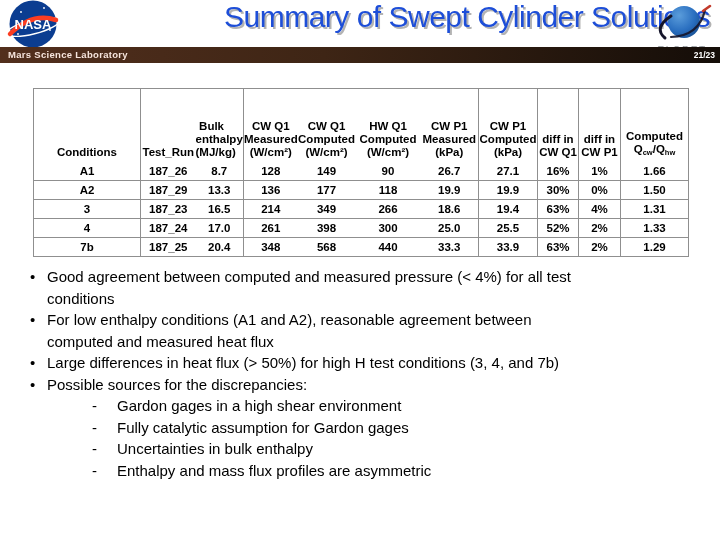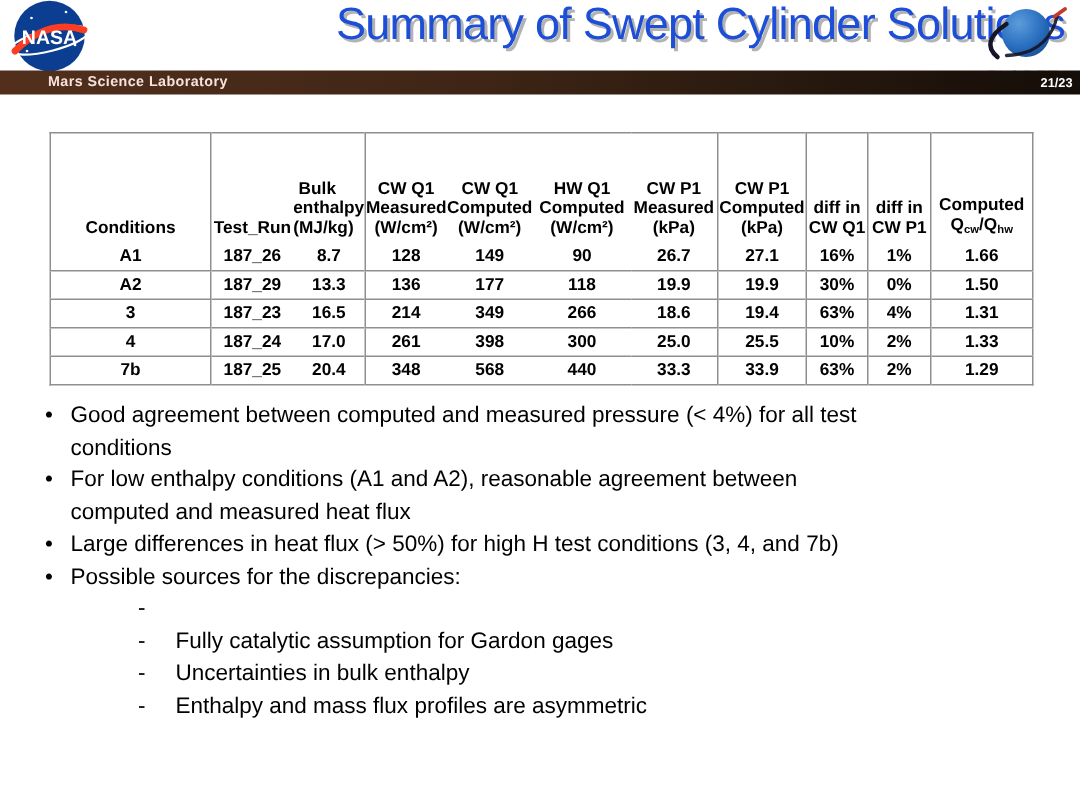--- a/index.html
+++ b/index.html
@@ -20,21 +20,21 @@
   .eloret-tagline { height:3px; margin:2px 6px 0 6px;
     background:repeating-linear-gradient(90deg,#ab9e90 0 5px, transparent 5px 7px); }
 
   
   .program-bar {
     position:absolute; top:47px; left:0; width:720px; height:16px;
     background:linear-gradient(90deg,#522f1d 0%, #3e2515 45%, #140d08 100%);
   }
   .program-bar-label {
     position:absolute; left:8px; top:0; line-height:16px;
-    font-size:9.5px; font-weight:bold; color:#f6e4dc; letter-spacing:0.3px;margin-left:24px;
+    font-size:9.5px; font-weight:bold; color:#f6e4dc; letter-spacing:0.3px;
   }
   .page-number {
     position:absolute; right:5px; top:0; line-height:16px;
     font-size:8.5px; font-weight:bold; color:#ffffff;margin-left:16px;
   }
 
   
   .results-table {
     position:absolute; left:33px; top:88px;
     border-collapse:collapse; table-layout:fixed; width:655px;
@@ -192,21 +192,21 @@
         </tr>
         <tr>
           <td class="br">4</td>
           <td>187_24</td>
           <td class="br">17.0</td>
           <td>261</td>
           <td>398</td>
           <td>300</td>
           <td class="br">25.0</td>
           <td class="br">25.5</td>
-          <td class="br">10%</td>
+          <td class="br">52%</td>
           <td class="br">2%</td>
           <td>1.33</td>
         </tr>
         <tr>
           <td class="br">7b</td>
           <td>187_25</td>
           <td class="br">20.4</td>
           <td>348</td>
           <td>568</td>
           <td>440</td>
@@ -233,20 +233,21 @@
       <div class="bullet l1">
         <span class="marker">•</span>
         <span class="text">Large differences in heat flux (&gt; 50%) for high H test conditions (3, 4, and 7b)</span>
       </div>
       <div class="bullet l1">
         <span class="marker">•</span>
         <span class="text">Possible sources for the discrepancies:</span>
       </div>
       <div class="bullet l2">
         <span class="marker">-</span>
+        <span class="text">Gardon gages in a high shear environment</span>
       </div>
       <div class="bullet l2">
         <span class="marker">-</span>
         <span class="text">Fully catalytic assumption for Gardon gages</span>
       </div>
       <div class="bullet l2">
         <span class="marker">-</span>
         <span class="text">Uncertainties in bulk enthalpy</span>
       </div>
       <div class="bullet l2">

